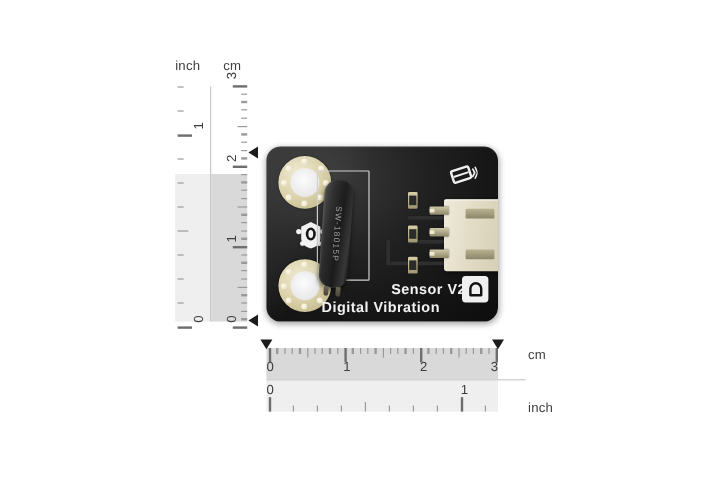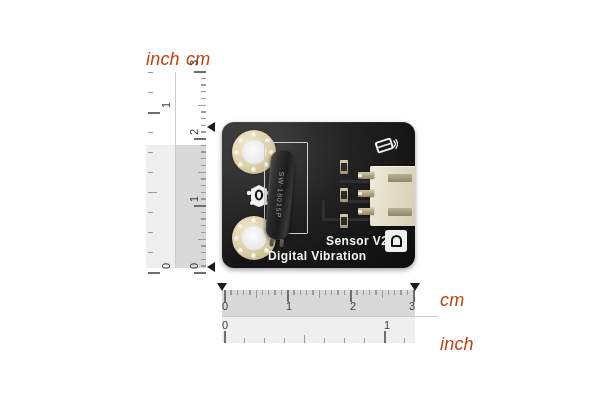--- a/index.html
+++ b/index.html
@@ -4,22 +4,22 @@
 <style>
   html,body{margin:0;padding:0;}
   body{
     width:600px;height:400px;background:#ffffff;position:relative;overflow:hidden;
     font-family:"Liberation Sans", sans-serif;
   }
   .stage{position:absolute;left:0;top:0;width:600px;height:400px;}
 
   
   .ruler-label{
-    position:absolute;color:#c2410c;font-size:18px;font-family:"Liberation Sans",sans-serif;
-    letter-spacing:.2px;white-space:nowrap;font-style:italic;
+    position:absolute;color:#404040;font-size:11px;font-family:"Liberation Sans",sans-serif;
+    letter-spacing:.2px;white-space:nowrap;
   }
   .band{position:absolute;}
   .tick{position:absolute;background:#9a9a9a;}
   .tick.major{background:#6e6e6e;}
   .num{position:absolute;color:#3d3d3d;font-size:11px;font-family:"Liberation Sans",sans-serif;}
   .num.rot{transform:rotate(-90deg);transform-origin:left top;}
 
   
   #v-inch-band{left:146px;top:145px;width:30px;height:123px;background:#efefef;}
   #v-cm-band{left:176px;top:145px;width:30px;height:123px;background:#d9d9d9;}

